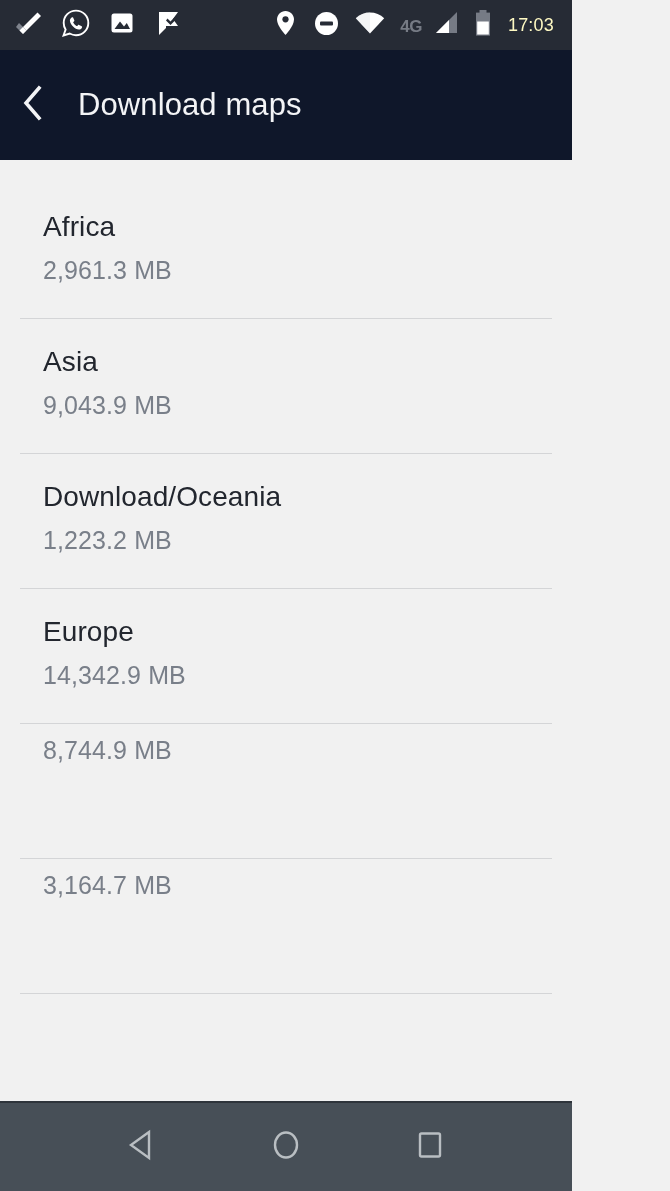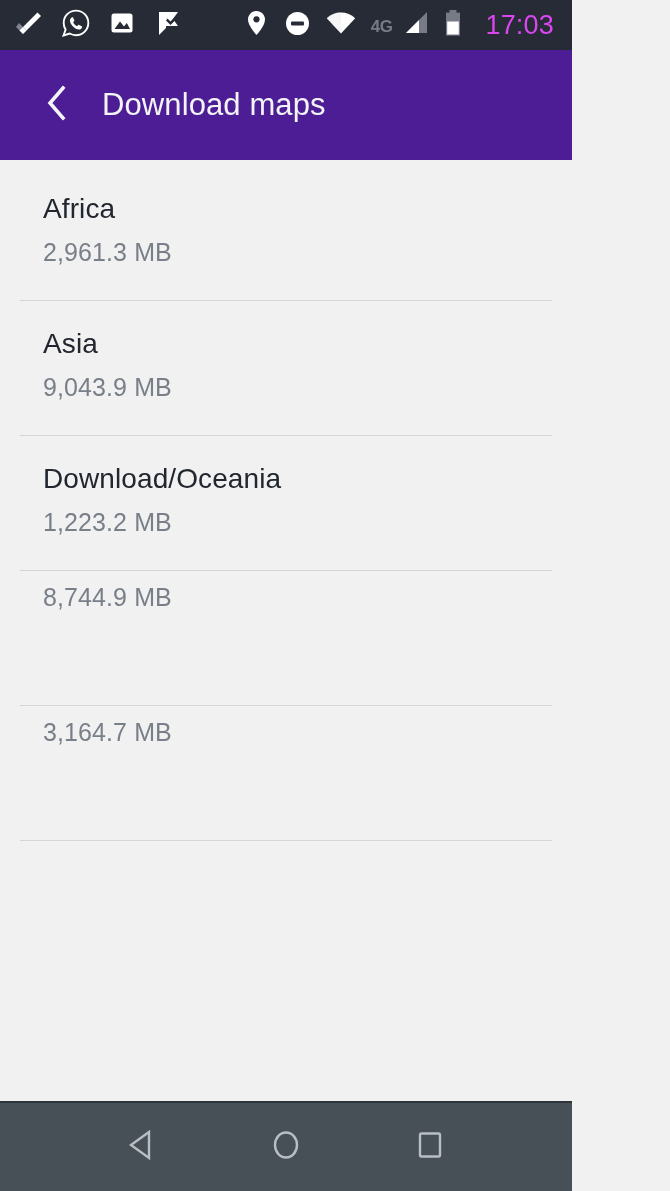--- a/index.html
+++ b/index.html
@@ -46,34 +46,34 @@
     color: #767b85;
     font-size: 17px;
     font-weight: bold;
     letter-spacing: -0.5px;
     line-height: 1;
     align-self: flex-start;
     margin-top: 9px;
     margin-right: -4px;
   }
   .clock {
-    color: #d946ef;
-    font-size: 27px;
+    color: #fef9c3;
+    font-size: 18px;
     letter-spacing: 0.2px;
     line-height: 1;
-    margin-left: 8px;
+    margin-left: 1px;
   }
 
   
   .app-bar {
     height: 110px;
-    background: #4c1d95;
-    display: flex;
-    align-items: center;
-    padding-left: 40px;
+    background: #0f172a;
+    display: flex;
+    align-items: center;
+    padding-left: 16px;
     flex: none;
   }
   .back-btn {
     width: 34px;
     height: 40px;
     display: flex;
     align-items: center;
     justify-content: center;
     cursor: pointer;
   }
@@ -82,21 +82,21 @@
     font-size: 31px;
     margin-left: 28px;
     letter-spacing: 0.1px;
   }
 
   
   .list {
     flex: 1 1 auto;
     background: #f1f1f1;
     overflow: hidden;
-    padding-top: 6px;
+    padding-top: 24px;
   }
   .row {
     height: 135px;
     padding: 0 20px;
     display: flex;
     flex-direction: column;
     justify-content: flex-start;
     cursor: pointer;
     position: relative;
   }
@@ -255,20 +255,25 @@
       <div class="row-size">9,043.9 MB</div>
       <div class="divider"></div>
     </div>
 
     <div class="row">
       <div class="row-title">Download/Oceania</div>
       <div class="row-size">1,223.2 MB</div>
       <div class="divider"></div>
     </div>
 
+    <div class="row">
+      <div class="row-title">Europe</div>
+      <div class="row-size">14,342.9 MB</div>
+      <div class="divider"></div>
+    </div>
 
     <div class="row">
       <div class="row-size">8,744.9 MB</div>
       <div class="divider"></div>
     </div>
 
     <div class="row">
       <div class="row-size">3,164.7 MB</div>
       <div class="divider"></div>
     </div>

